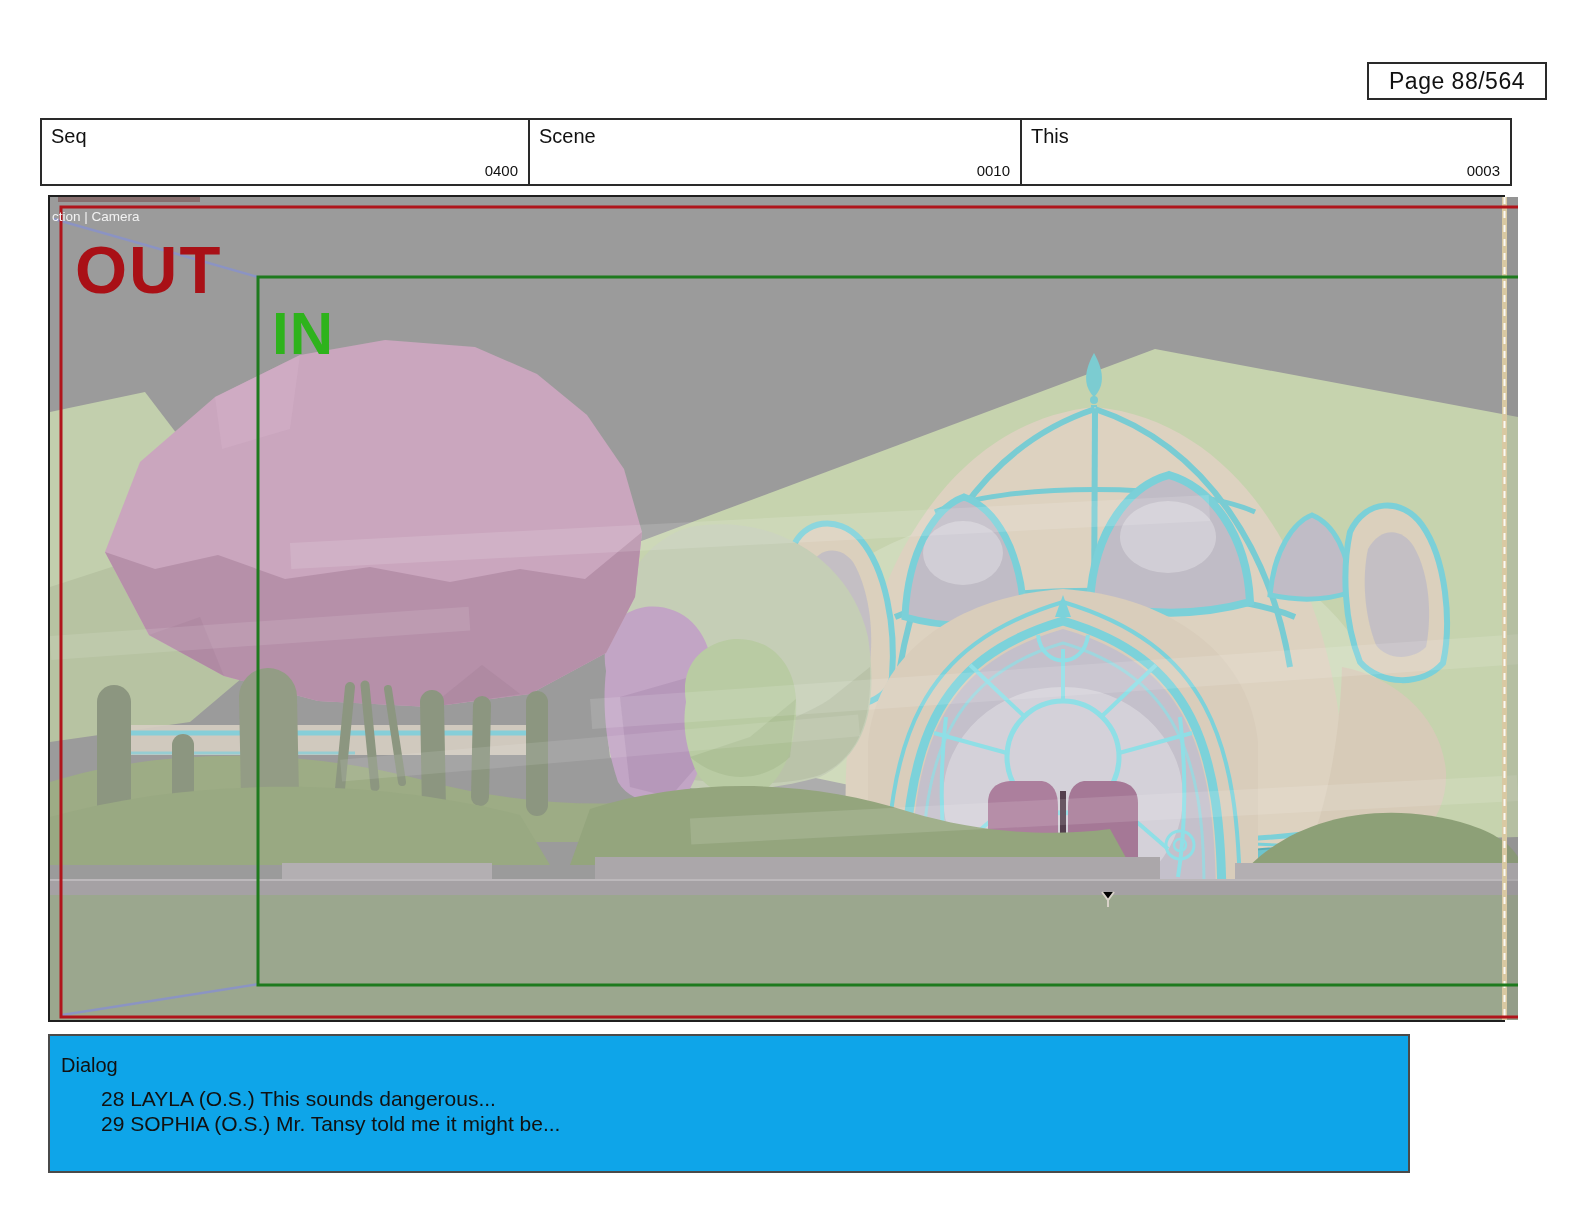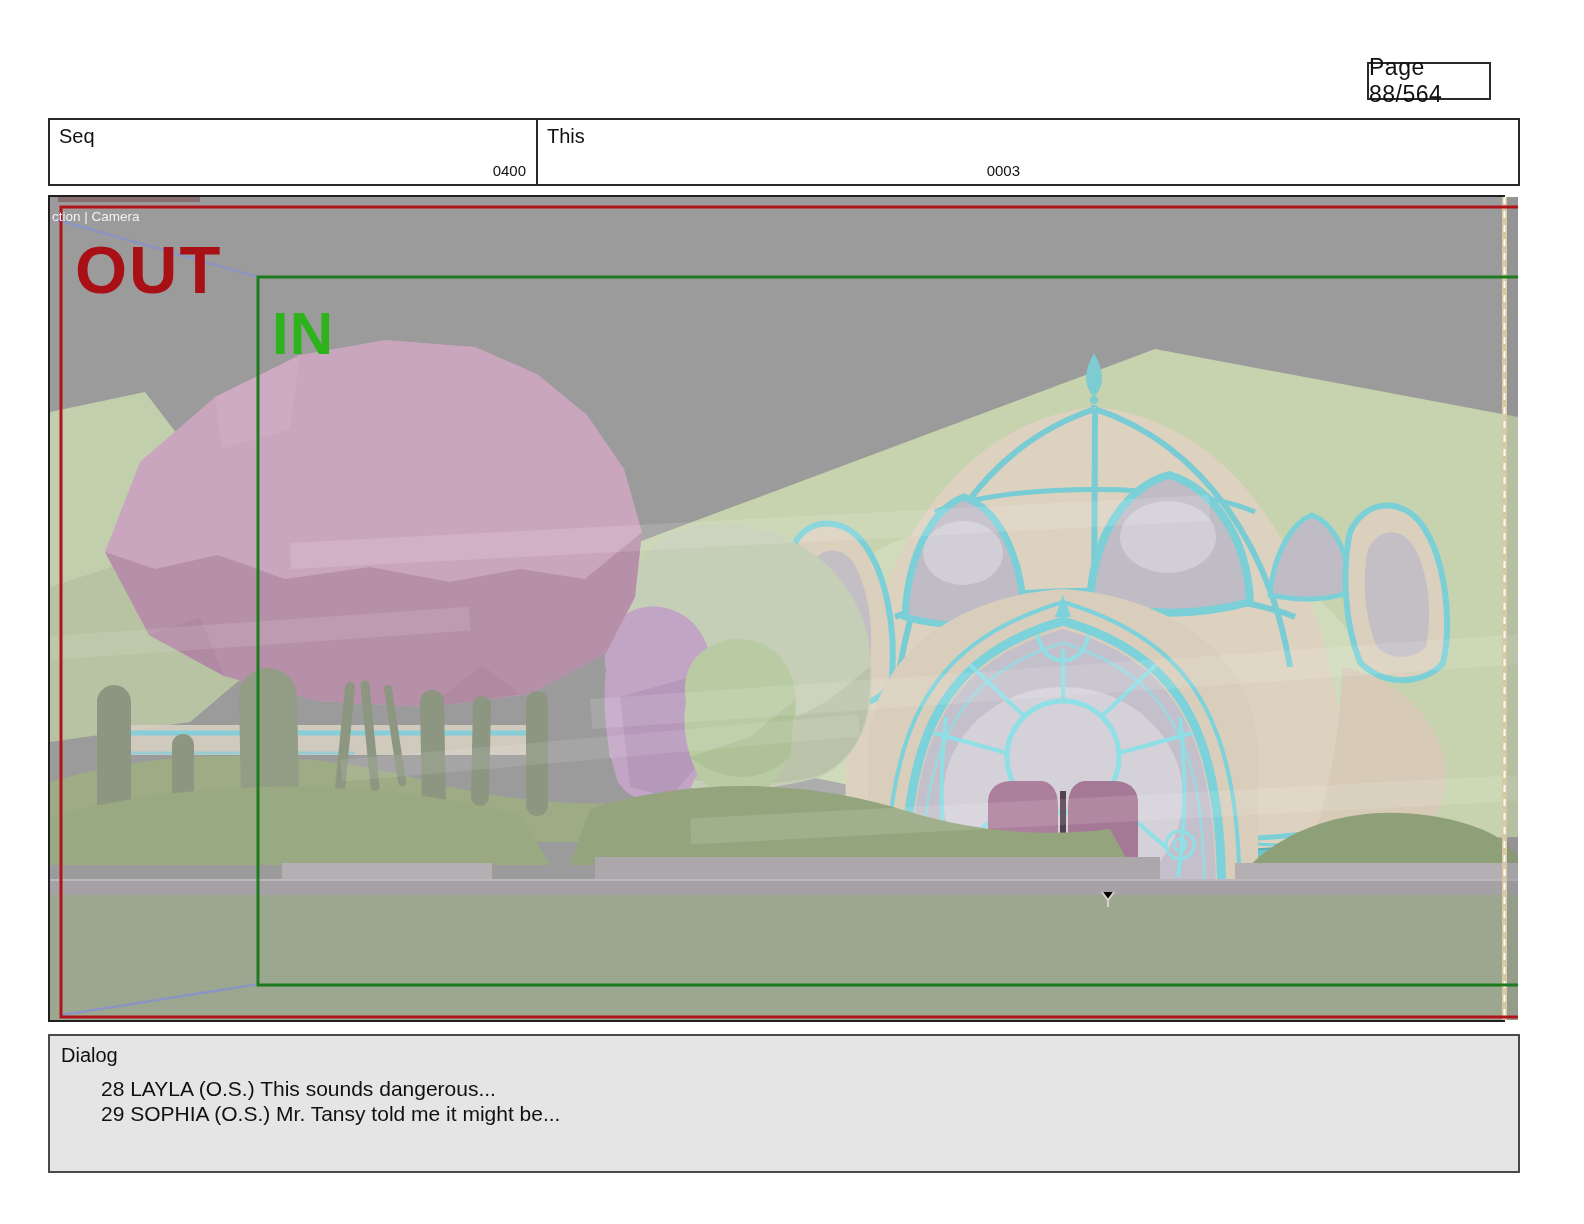--- a/index.html
+++ b/index.html
@@ -3,64 +3,68 @@
 <meta charset="utf-8">
 <style>
   html,body{margin:0;padding:0;}
   body{
     width:1584px;height:1224px;position:relative;background:#ffffff;
     font-family:"Liberation Sans", sans-serif;color:#111;overflow:hidden;
   }
   .abs{position:absolute;}
   
   .page-box{
-    left:1367px;top:62px;width:124px;height:38px;
+    left:1367px;top:62px;width:180px;height:38px;
     border:2px solid #2a2a2a;box-sizing:border-box;
     display:flex;align-items:center;justify-content:center;
     font-size:23px;letter-spacing:.5px;background:#fff;
   }
   
   .hdr{
-    left:48px;top:118px;width:1472px;height:68px;box-sizing:border-box;
+    left:40px;top:118px;width:1472px;height:68px;box-sizing:border-box;
     border:2px solid #2a2a2a;display:grid;grid-template-columns:488px 492px auto;
     background:#fff;
   }
   .hdr .cell{position:relative;border-right:2px solid #2a2a2a;}
   .hdr .cell:last-child{border-right:none;}
   .hdr .lab{position:absolute;top:5px;left:9px;font-size:20px;}
   .hdr .val{position:absolute;bottom:5px;right:10px;font-size:15px;}
   
   .panel{
     left:48px;top:195px;width:1457px;height:827px;box-sizing:border-box;
     border:2px solid #1f1f1f;background:#9b9b9b;
   }
   .panel svg{display:block;}
   
   .dlg{
-    left:48px;top:1034px;width:1472px;height:139px;box-sizing:border-box;
-    border:2px solid #4a4a4a;background:#e5e5e5;padding:8px 11px;
+    left:48px;top:1034px;width:1362px;height:139px;box-sizing:border-box;
+    border:2px solid #4a4a4a;background:#0ea5e9;padding:18px 11px;
   }
   .dlg .dlg-title{font-size:20px;margin-bottom:9px;}
   .dlg .dlg-line{font-size:21px;line-height:25px;margin-left:40px;}
   text{font-family:"Liberation Sans", sans-serif;}
   .marker-out{font-weight:700;font-size:67px;letter-spacing:2px;}
   .marker-in{font-weight:700;font-size:60px;letter-spacing:1px;}
   .cam-label{font-size:13.5px;}
 </style>
 </head>
 <body>
 
 <div class="abs page-box">
   <span>Page 88/564</span>
 </div>
 
 <div class="abs hdr">
   <div class="cell">
     <div class="lab">Seq</div>
     <div class="val">0400</div>
+  </div>
+  <div class="cell">
+    <div class="lab">Scene</div>
+    <div class="val">0010</div>
   </div>
   <div class="cell">
     <div class="lab">This</div>
     <div class="val">0003</div>
   </div>
 </div>
 
 <div class="abs panel">
 <svg width="1468" height="823" viewBox="0 0 1468 823">
 

